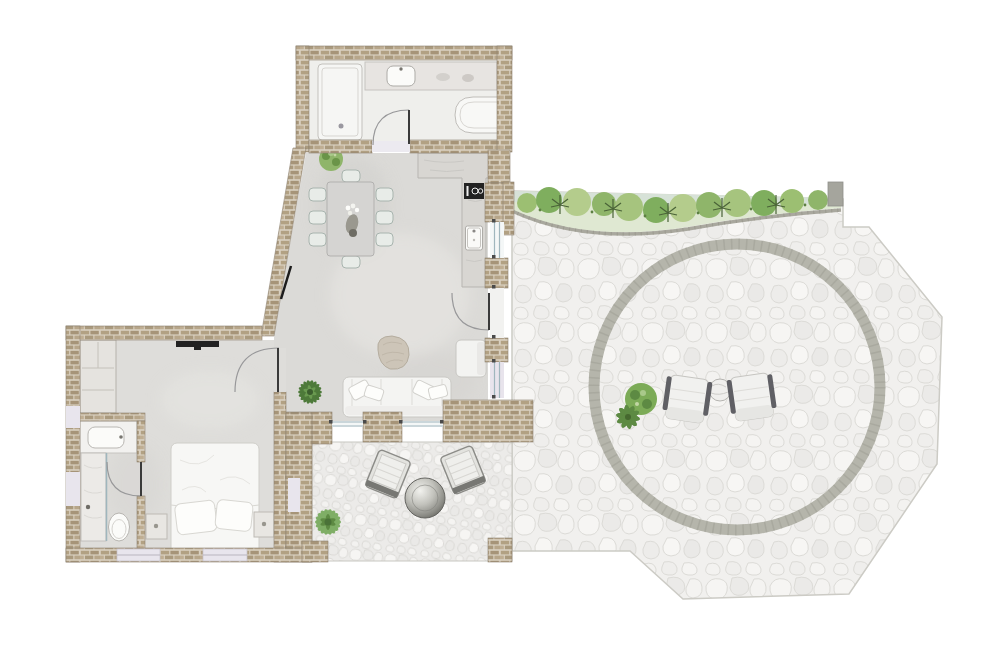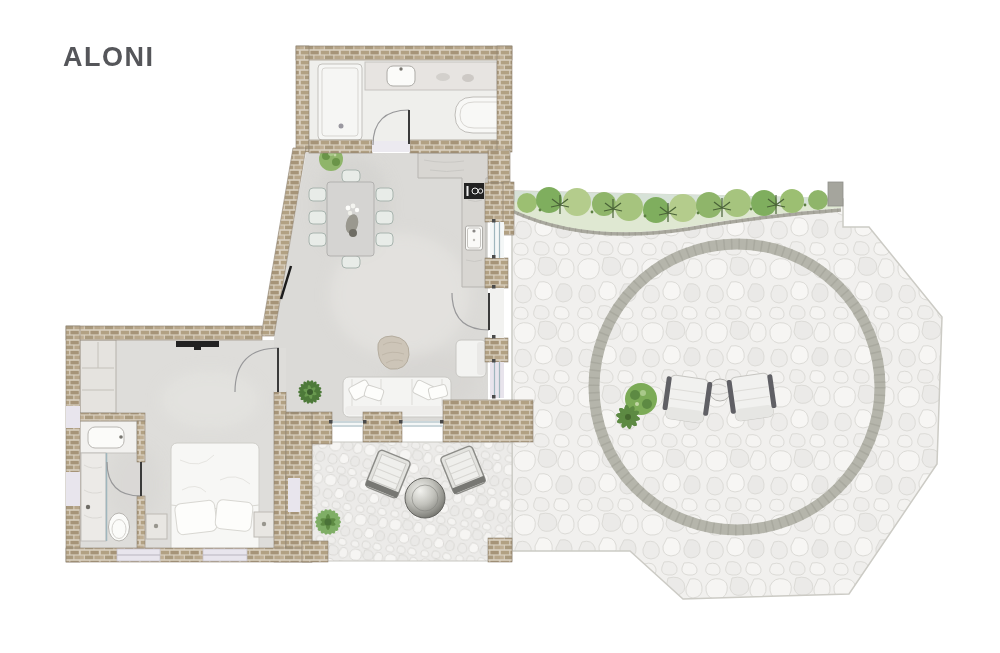--- a/index.html
+++ b/index.html
@@ -6,21 +6,20 @@
   .page{position:relative;width:1000px;height:653px;background:var(--background,#ffffff);overflow:hidden;
         font-family:"Liberation Sans",sans-serif;}
   .plan-title{position:absolute;left:63px;top:42px;font-size:27px;font-weight:700;
               letter-spacing:1.5px;color:var(--title-text,#55565a);}
   svg{position:absolute;left:0;top:0;}
 </style>
 </head>
 <body>
 
 <div class="page">
-  <div class="plan-title">ALONI</div>
 
   <svg width="1000" height="653" viewBox="0 0 1000 653">
     <defs>
       <g id="stoneset">
         <path d="M2,10 Q6,1 16,3 Q25,5 23,15 Q21,24 10,23 Q1,21 2,10 Z" fill="#f6f5f3"></path>
         <path d="M28,2 Q40,-1 44,7 Q47,16 38,19 Q28,21 26,12 Z" fill="#ebeae8"></path>
         <path d="M50,3 Q61,1 62,11 Q63,21 53,22 Q45,21 46,12 Z" fill="#f4f3f1"></path>
         <path d="M6,30 Q16,27 19,36 Q21,46 11,47 Q2,46 3,37 Z" fill="#edecea"></path>
         <path d="M27,26 Q38,24 40,33 Q42,43 31,44 Q22,43 23,34 Z" fill="#f7f6f4"></path>
         <path d="M48,28 Q59,26 60,36 Q61,45 51,46 Q43,45 44,36 Z" fill="#eae9e7"></path>

